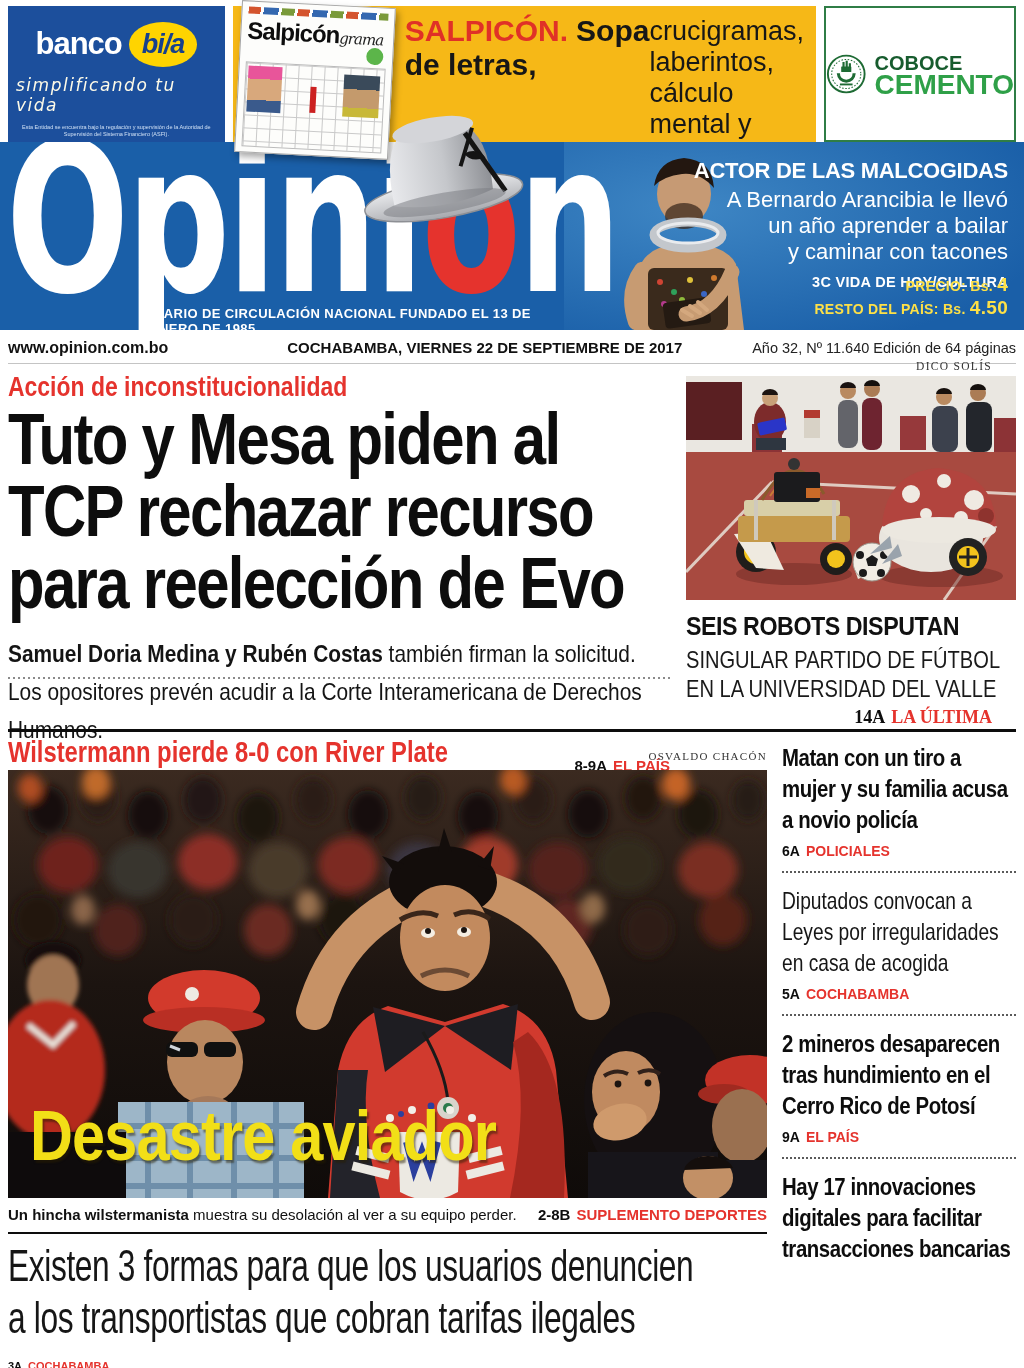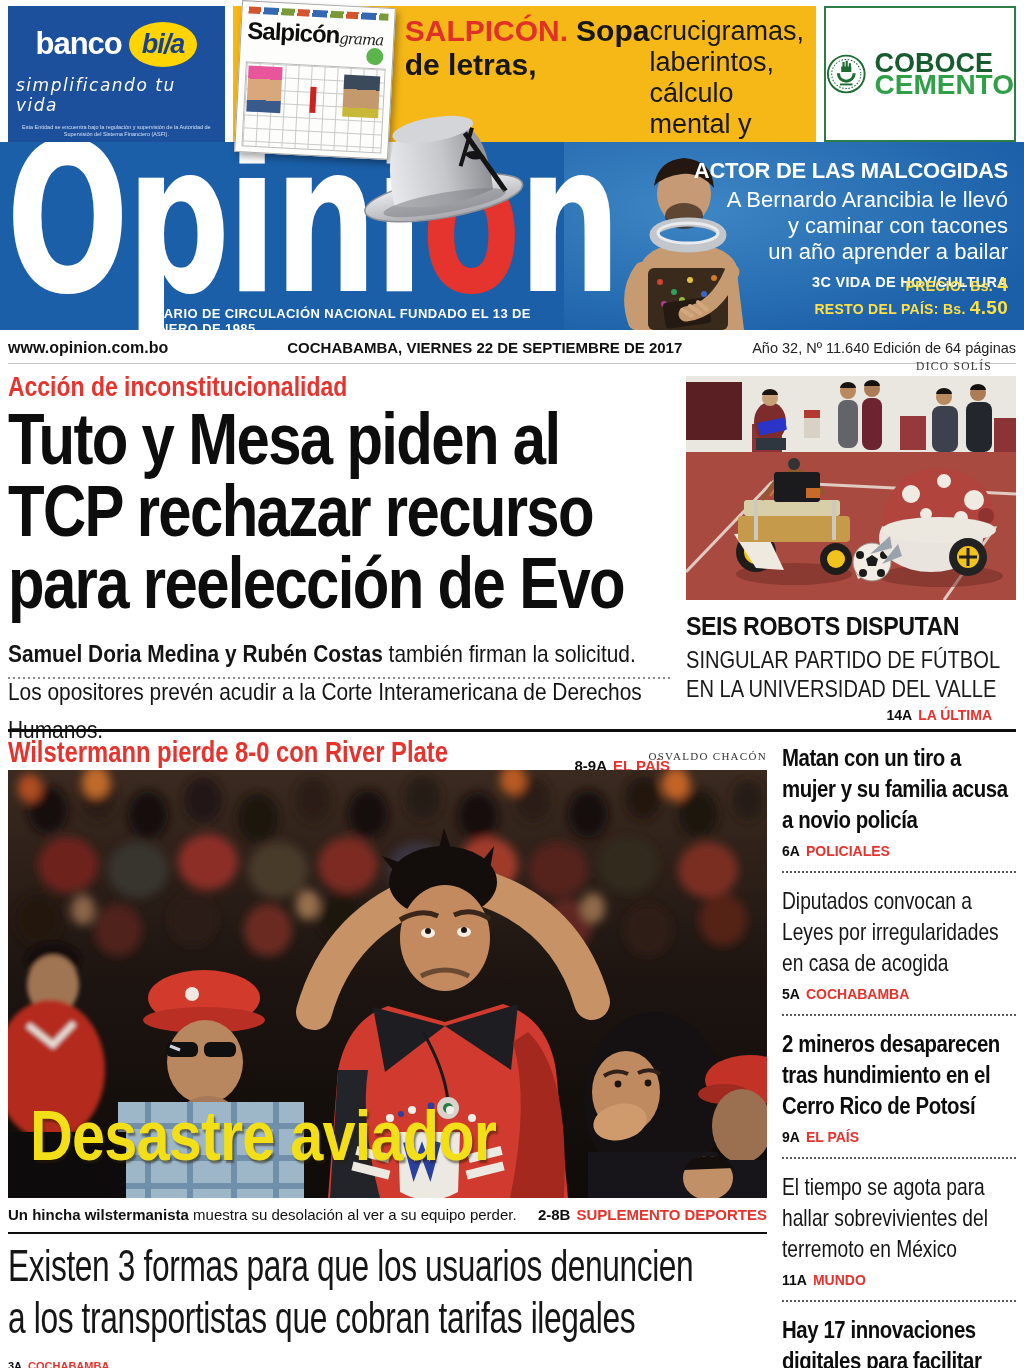--- a/index.html
+++ b/index.html
@@ -20,21 +20,21 @@
                    text-align:center;line-height:7px;}
   .ad-salpicon{flex:1;background:#f6b817;position:relative;display:flex;
                justify-content:center;padding:8px 12px 8px 172px;box-sizing:border-box;}
   .salpicon-line1{font-size:30px;font-weight:800;line-height:34px;}
   .salpicon-title{color:#e03127;}
   .salpicon-lead{color:#171717;margin-left:8px;}
   .salpicon-body{font-size:27px;color:#171717;line-height:31px;margin-top:2px;max-width:420px;}
   .ad-coboce{width:192px;background:#fff;border:2px solid #2f7d46;display:flex;align-items:center;
              justify-content:center;gap:8px;box-sizing:border-box;}
   .coboce-name{line-height:22px;}
-  .coboce-top{color:#175c2e;font-weight:800;font-size:27px;}
+  .coboce-top{color:#175c2e;font-weight:800;font-size:20px;}
   .coboce-bottom{color:#2fa048;font-weight:800;font-size:28px;}
 
   
   .salpicon-thumb{position:absolute;left:238px;top:4px;width:152px;height:150px;background:#fdfdfb;
                   border:1px solid #a5a5a5;box-shadow:3px 4px 7px rgba(0,0,0,.35);
                   transform:rotate(3deg);z-index:20;overflow:hidden;}
   .thumb-topbar{height:7px;margin:5px 6px 3px;background:repeating-linear-gradient(90deg,
                  #d4542e 0 12px,#fff 12px 15px,#3468b0 15px 30px,#fff 30px 33px,#7a9a3a 33px 46px,#fff 46px 49px);}
   .thumb-title{font-weight:800;font-size:24px;padding:0 6px;color:#0d0d0d;letter-spacing:-1px;}
   .thumb-suffix{font-style:italic;font-weight:400;font-size:15px;font-family:"DejaVu Serif",serif;color:#222;}
@@ -95,21 +95,21 @@
   
   .robots{position:absolute;left:686px;top:360px;width:306px;}
   .photo-credit{text-align:right;font-family:"Liberation Serif",serif;font-size:11.5px;
                 letter-spacing:1.3px;color:#333;margin-bottom:4px;}
   .robots-photo{display:block;width:330px;height:224px;}
   .robots-caption{margin-top:12px;}
   .cap-bold{display:block;font-weight:800;font-size:25px;letter-spacing:-.5px;
             transform:scaleX(.93);transform-origin:left top;width:356px;}
   .cap-light{display:block;font-size:24.5px;line-height:29px;color:#1a1a1a;transform:scaleX(.82);
              transform-origin:left top;width:402px;margin-top:4px;}
-  .robots-ref{text-align:right;font-size:14px;font-weight:800;margin-top:4px;}
+  .robots-ref{text-align:right;font-size:18px;font-weight:800;margin-top:4px;font-family:Liberation Serif, serif;}
 
   
   .sports-kicker{position:absolute;left:8px;top:736px;color:#e5332d;font-weight:800;font-size:29px;
                  transform:scaleX(.82);transform-origin:left top;white-space:nowrap;z-index:2;}
   .sports-credit{position:absolute;left:8px;top:750px;width:759px;text-align:right;
                  font-family:"Liberation Serif",serif;font-size:11px;letter-spacing:1.3px;color:#333;}
   .sports-photo{position:absolute;left:8px;top:770px;width:759px;height:428px;overflow:hidden;background:#1a1310;}
   .crowd{display:block;width:759px;height:428px;}
   .overlay-headline{position:absolute;left:22px;bottom:22px;color:#f2df17;font-weight:800;font-size:70px;
                     letter-spacing:-1px;transform:scaleX(.85);transform-origin:left bottom;
@@ -223,22 +223,22 @@
       <path d="M118,168 l10,6 M126,164 l10,7 M134,160 l9,8" stroke="#d4a87e" stroke-width="4" stroke-linecap="round"></path>
     </svg>
 
     <div class="logo"><span>Opini</span><span class="logo-o">o</span><span>n</span></div>
 
     <div class="tagline">DIARIO DE CIRCULACIÓN NACIONAL FUNDADO EL 13 DE ENERO DE 1985</div>
 
     <div class="promo">
       <div class="promo-kicker">ACTOR DE LAS MALCOGIDAS</div>
       <div class="promo-line">A Bernardo Arancibia le llevó</div>
+      <div class="promo-line">un año aprender a bailar</div>
       <div class="promo-line">y caminar con tacones</div>
-      <div class="promo-line">un año aprender a bailar</div>
       <div class="promo-ref">3C VIDA DE HOY/CULTURA</div>
     </div>
 
     <div class="price">
       <div class="price-line">
         <span>PRECIO: Bs.</span>
         <span class="price-value">4</span>
       </div>
       <div class="price-line">
         <span>RESTO DEL PAÍS: Bs.</span>
@@ -548,25 +548,19 @@
       <div class="sb-ref">
         <span class="ref-page">5A</span><span class="ref-section">COCHABAMBA</span>
       </div>
     </div>
     <div class="sb-item">
       <h3 class="sb-h sb-h-bold">2 mineros desaparecen tras hundimiento en el Cerro Rico de Potosí</h3>
       <div class="sb-ref">
         <span class="ref-page">9A</span><span class="ref-section">EL PAÍS</span>
       </div>
     </div>
-    <div class="sb-item">
-      <h3 class="sb-h sb-h-light">El tiempo se agota para hallar sobrevivientes del terremoto en México</h3>
-      <div class="sb-ref">
-        <span class="ref-page">11A</span><span class="ref-section">MUNDO</span>
-      </div>
-    </div>
     <div class="sb-item last">
       <h3 class="sb-h sb-h-bold">Hay 17 innovaciones digitales para facilitar transacciones bancarias</h3>
 
     </div>
   </div>
 
 </div>
 
 </body></html>

